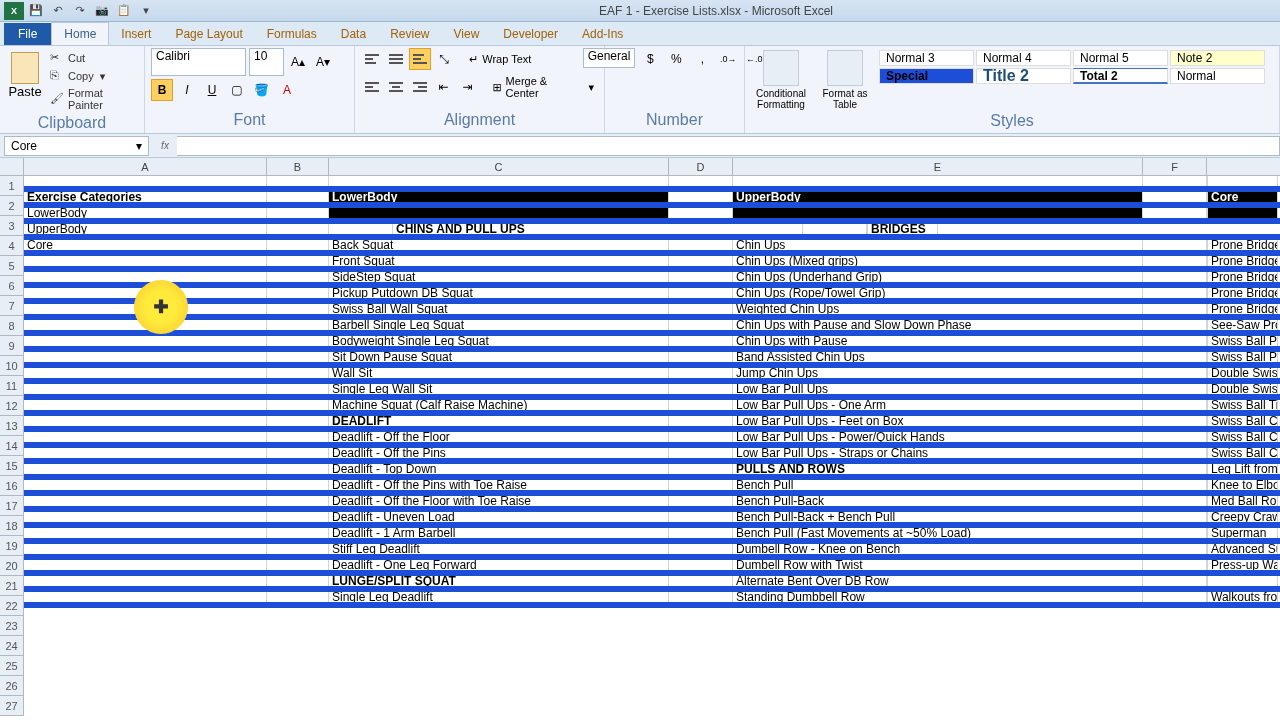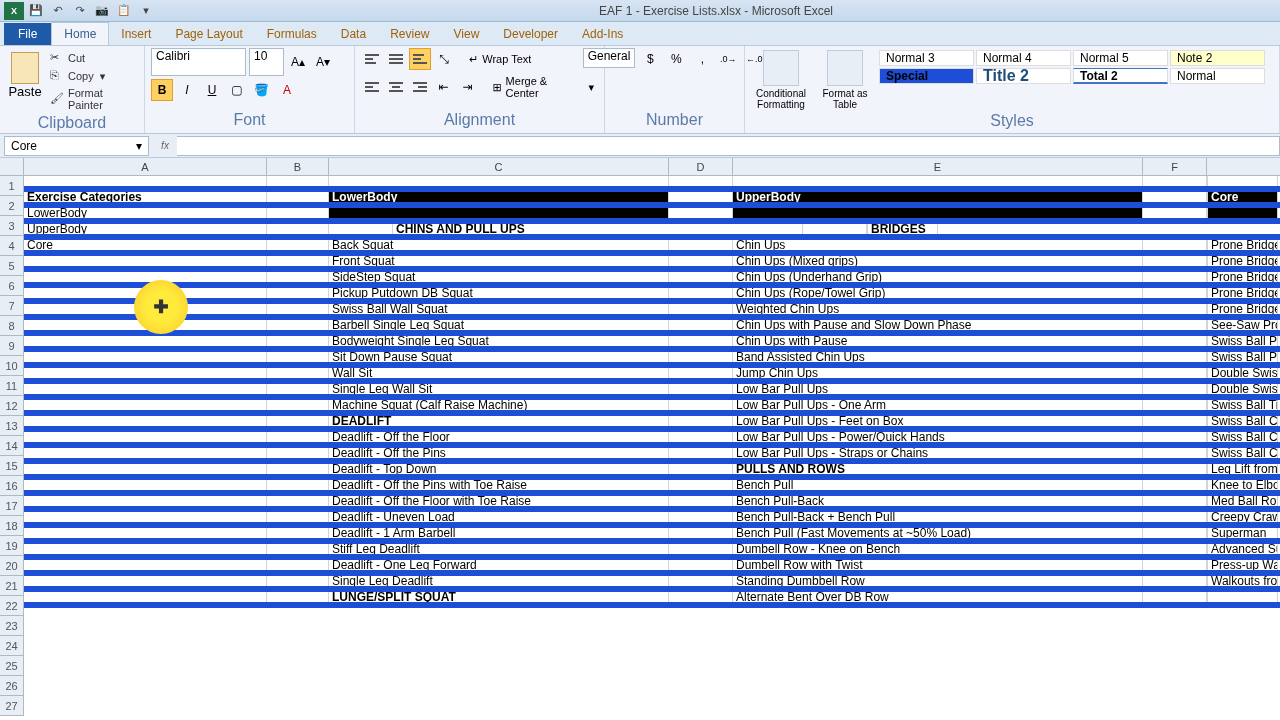--- a/index.html
+++ b/index.html
@@ -540,33 +540,33 @@
           <div class="cell col-B"></div>
           <div class="cell col-C">Deadlift - One Leg Forward</div>
           <div class="cell col-D"></div>
           <div class="cell col-E">Dumbell Row with Twist</div>
           <div class="cell col-F"></div>
           <div class="cell col-G col-G-cell">Press-up Wa</div>
         </div>
         <div class="row">
           <div class="cell col-A"></div>
           <div class="cell col-B"></div>
+          <div class="cell col-C bold">LUNGE/SPLIT SQUAT</div>
+          <div class="cell col-D"></div>
+          <div class="cell col-E">Alternate Bent Over DB Row</div>
+          <div class="cell col-F"></div>
+          <div class="cell col-G col-G-cell"></div>
+        </div>
+        <div class="row">
+          <div class="cell col-A"></div>
+          <div class="cell col-B"></div>
           <div class="cell col-C">Single Leg Deadlift</div>
           <div class="cell col-D"></div>
           <div class="cell col-E">Standing Dumbbell Row</div>
           <div class="cell col-F"></div>
           <div class="cell col-G col-G-cell">Walkouts fro</div>
-        </div>
-        <div class="row">
-          <div class="cell col-A"></div>
-          <div class="cell col-B"></div>
-          <div class="cell col-C bold">LUNGE/SPLIT SQUAT</div>
-          <div class="cell col-D"></div>
-          <div class="cell col-E">Alternate Bent Over DB Row</div>
-          <div class="cell col-F"></div>
-          <div class="cell col-G col-G-cell"></div>
         </div>
         <div class="cursor-highlight">
           <span class="cursor-plus">✚</span>
         </div>
       </div>
   </div>
 </div>
 
 </body></html>

